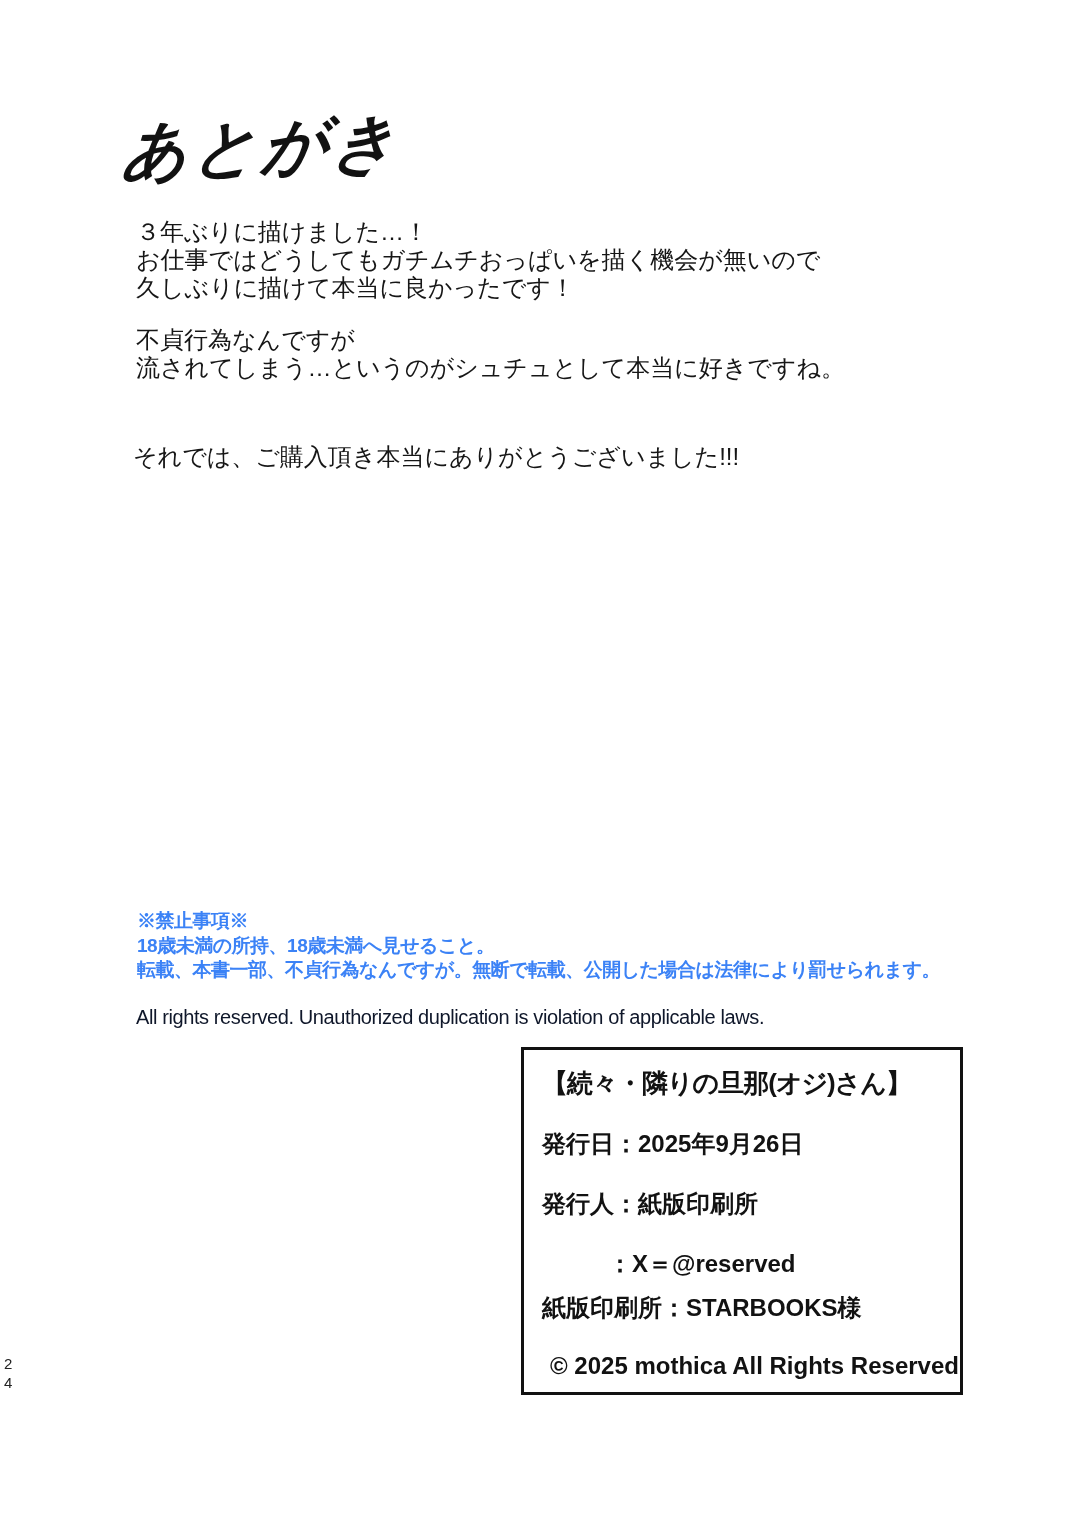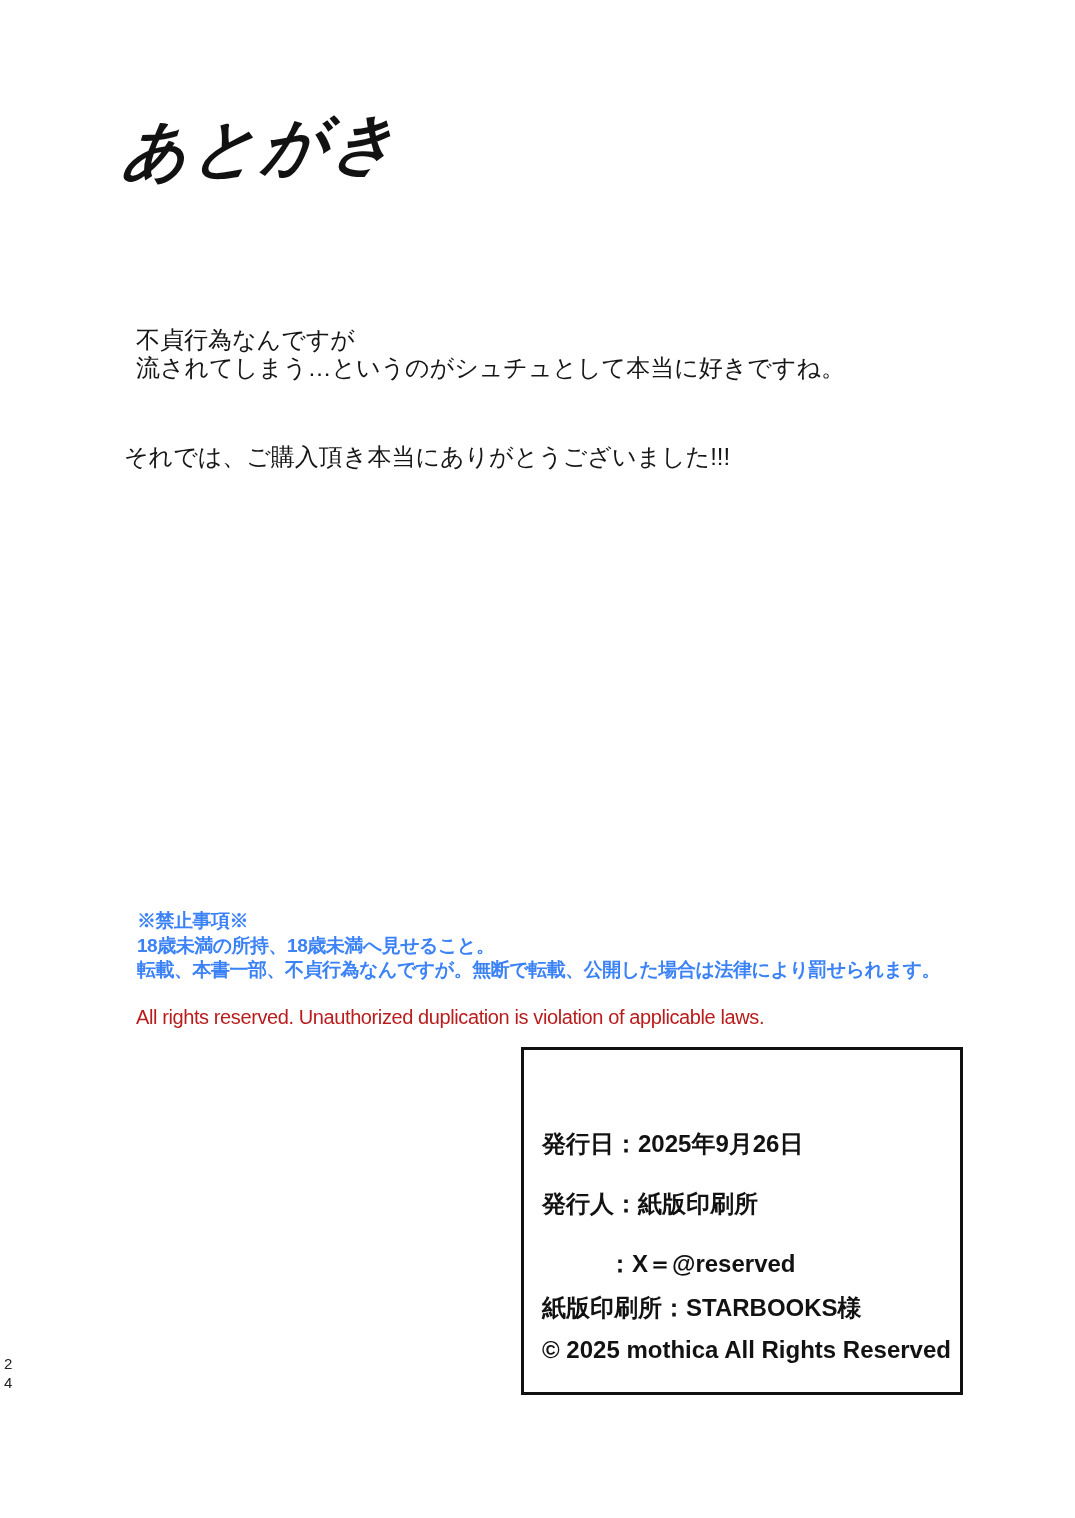--- a/index.html
+++ b/index.html
@@ -31,40 +31,40 @@
   }
 
   .body-text {
     font-size: 24px;
     line-height: 28px;
     white-space: nowrap;
     color: #161616;
   }
   .para1 { left: 136px; top: 218px; }
   .para2 { left: 136px; top: 326px; }
-  .thanks { left: 124px; top: 443px; }
+  .thanks { left: 133px; top: 443px; }
 
   .notice {
     left: 137px;
     top: 909px;
     font-size: 19px;
     line-height: 24.5px;
     font-weight: 600;
     white-space: nowrap;
     color: #3b82f6;
     letter-spacing: -0.5px;
   }
 
   .english-line {
     left: 136px;
     top: 1006px;
     font-size: 20px;
     letter-spacing: -0.4px;
     white-space: nowrap;
-    color: #b91c1c;
+    color: #0f172a;
   }
 
   .colophon {
     left: 521px;
     top: 1047px;
     width: 436px;
     height: 342px;
     border: 3px solid #111111;
     background: #ffffff;
   }
@@ -80,56 +80,62 @@
     top: 16px;
     font-size: 26px;
     font-weight: 700;
     letter-spacing: -1px;
   }
   .colophon .row.date     { top: 78px; }
   .colophon .row.publisher{ top: 138px; }
   .colophon .row.contact  { top: 168px; }
   .colophon .row.contactx { top: 198px; left: 84px; }
   .colophon .row.printer  { top: 242px; }
-  .colophon .row.copy     { top: 286px; }
+  .colophon .row.copy     { top: 302px; margin-left: 8px; }
 
   .page-num {
     left: 4px;
     top: 1354px;
     font-size: 15px;
     line-height: 19px;
     color: #222222;
     text-align: left;
   }
   .page-num div { display: block; }
 </style>
 </head>
 <body>
 
 <div class="page">
 
   <div class="abs afterword-title">あとがき</div>
 
+  <div class="abs body-text para1">
+    <div>３年ぶりに描けました…！</div>
+    <div>お仕事ではどうしてもガチムチおっぱいを描く機会が無いので</div>
+    <div>久しぶりに描けて本当に良かったです！</div>
+  </div>
 
   <div class="abs body-text para2">
     <div>不貞行為なんですが</div>
     <div>流されてしまう…というのがシュチュとして本当に好きですね。</div>
   </div>
 
   <div class="abs body-text thanks">それでは、ご購入頂き本当にありがとうございました!!!</div>
 
   <div class="abs notice">
     <div>※禁止事項※</div>
     <div>18歳未満の所持、18歳未満へ見せること。</div>
     <div>転載、本書一部、不貞行為なんですが。無断で転載、公開した場合は法律により罰せられます。</div>
   </div>
 
   <div class="abs english-line">All rights reserved. Unauthorized duplication is violation of applicable laws.</div>
 
   <div class="abs colophon">
+    <div class="row title">【続々・隣りの旦那(オジ)さん】</div>
     <div class="row date">発行日：2025年9月26日</div>
     <div class="row publisher">発行人：紙版印刷所</div>
     <div class="row contactx">：X＝@reserved</div>
     <div class="row printer">紙版印刷所：STARBOOKS様</div>
     <div class="row copy">© 2025 mothica All Rights Reserved</div>
   </div>
 
   <div class="abs page-num">
     <div>2</div>
     <div>4</div>

